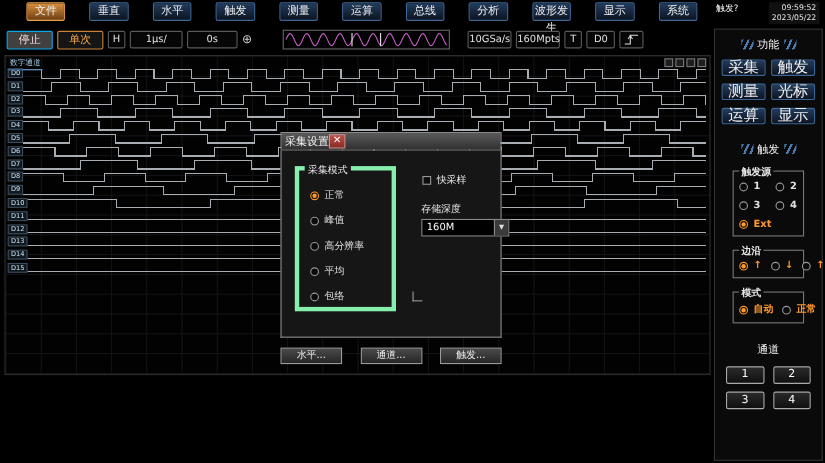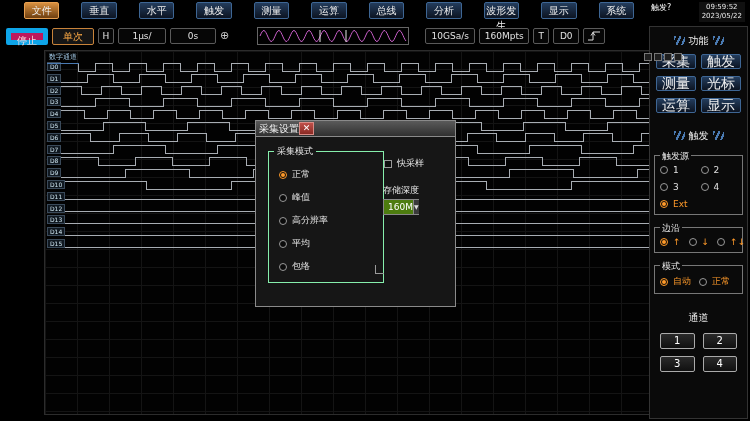--- a/index.html
+++ b/index.html
@@ -11,87 +11,86 @@
   
   .menu-bar { position: absolute; left: 4px; top: 2px; width: 630px; height: 18px; display: flex; gap: 2px; }
   .menu-btn {
     flex: 1; height: 17px; line-height: 15px; text-align: center; font-size: 10px; color: #f0f0f0;
     background: linear-gradient(#233c5c, #0c1422); border: 1px solid #3e6694; border-radius: 2px; cursor: default; margin-left: 20px;
   }
   .menu-btn.sel { background: linear-gradient(#d89040, #6e3f10); border-color: #e8a050; }
   
   .toolbar { position: absolute; left: 6px; top: 27px; width: 640px; height: 18px; display: flex; align-items: center; gap: 4px; }
   .tb { height: 17px; line-height: 15px; text-align: center; font-size: 10px; border-radius: 2px; }
-  .stop   { width: 42px; background: #be185d; border: 5px solid #0ea5e9; color: #ffdede; }
+  .stop   { width: 42px; background: #404040; border: 1px solid #0ea5e9; color: #ffdede; }
   .single { width: 42px; background: #151515; border: 1px solid #c8833a; color: #ffab45; }
   .box {
     height: 16px; line-height: 14px; text-align: center; font-size: 9px; color: #e2e2e2;
     background: #060606; border: 1px solid #5a5a5a; border-radius: 2px;
   }
-  .w16{width:16px}.w38{width:48px}.w46{width:46px}.w50{width:50px}.w26{width:26px}.w22{width:22px}
+  .w16{width:16px}.w38{width:48px}.w46{width:46px}.w50{width:40px}.w26{width:26px}.w22{width:22px}
   .knob { font-size: 11px; line-height: 16px; color: #c8c8c8; }
   .preview { margin-left: 24px; margin-right: 12px; width: 152px; height: 18px; border: 1px solid #666; background: #000; }
   #preview-svg path { fill: none; stroke-width: 1; }
   .slope svg { margin-top: 1px; }
   
   .wave-area {
-    position: absolute; left: 4px; top: 50px; width: 642px; height: 365px;
+    position: absolute; left: 4px; top: 50px; width: 642px; height: 291px;
     border: 1px solid #2c2c2c; background-color: #020202;
     background-image: linear-gradient(#141414 1px, transparent 1px),
                       linear-gradient(90deg, #141414 1px, transparent 1px);
     background-size: 100% 18px, 32px 100%;
-    margin-left: 40px;
   }
   .wave-tab { position: absolute; left: 2px; top: 1px; font-size: 7px; color: #9fc4e0; border-bottom: 1px solid #4a7ab2; padding: 0 2px 1px; z-index: 3; }
   .win-icons { position: absolute; right: 3px; top: 2px; display: flex; gap: 2px; z-index: 3; }
   .win-ic { width: 8px; height: 8px; border: 1px solid #777; background: #1e1e1e; }
   .ch-label {
     position: absolute; left: 2px; height: 9px; line-height: 8px; font-size: 6px; padding: 0 2px;
     background: #101820; border: 1px solid #3a4a5a; color: #cfe6f0; z-index: 2;
   }
   #wave-svg { position: absolute; left: 0; top: 0; }
   #wave-svg path { fill: none; stroke-width: 1; shape-rendering: crispEdges; }
   
   .dialog { position: absolute; left: 255px; top: 120px; width: 201px; z-index: 10; }
   .dialog-title {
     height: 17px; background: linear-gradient(#5a5a5a, #303030); border: 1px solid #8a8a8a;
     display: flex; align-items: center; justify-content: flex-start; padding: 0 3px; font-size: 10px; color: #f4f4f4;
   }
   .close { width: 15px; height: 13px; background: linear-gradient(#c0504a, #8a2a24); border: 1px solid #d88a84; color: #fff; font-size: 9px; line-height: 11px; text-align: center; }
   .dialog-body { position: relative; height: 170px; background: #161616; border: 1px solid #8a8a8a; border-top: none; }
-  .groupbox { position: absolute; left: 12px; top: 14px; width: 116px; height: 132px; border: 1px solid #86efac; }
+  .groupbox { position: absolute; left: 12px; top: 14px; width: 92px; height: 132px; border: 4px solid #86efac; }
   .gb-label { position: absolute; top: -7px; left: 5px; background: #161616; padding: 0 3px; font-size: 9px; color: #e8e8e8; }
   .acq-list { padding: 6px 0 0 10px; }
   .acq-list .radio-row { margin-top: 10px; }
   .radio-row { display: flex; align-items: center; gap: 5px; }
   .radio { width: 8px; height: 8px; border: 1px solid #999; border-radius: 50%; background: #0a0a0a; position: relative; flex: none; }
   .radio.sel { border-color: #ff9a2a; }
   .radio.sel::after { content: ''; position: absolute; left: 1px; top: 1px; width: 4px; height: 4px; border-radius: 50%; background: #ff9a2a; }
   .radio-label { font-size: 9px; color: #e0e0e0; white-space: nowrap; }
   .radio-label.accent { color: #ff9a2a; }
   .fast-row { position: absolute; left: 128px; top: 20px; display: flex; align-items: center; gap: 5px; font-size: 9px; color: #e8e8e8; }
   .checkbox { width: 8px; height: 8px; border: 1px solid #999; background: #0d0d0d; flex: none; }
   .depth-label { position: absolute; left: 127px; top: 47px; font-size: 9px; color: #e8e8e8; }
-  .dropdown { position: absolute; left: 127px; top: 62px; width: 36px; height: 16px; border: 1px solid #888; background: #4d7c0f; display: flex; align-items: center; justify-content: space-between; font-size: 9px; color: #fff; padding-left: 4px; }
+  .dropdown { position: absolute; left: 127px; top: 62px; width: 80px; height: 16px; border: 1px solid #888; background: #000000; display: flex; align-items: center; justify-content: space-between; font-size: 9px; color: #fff; padding-left: 4px; }
   .dd-arrow { width: 13px; height: 14px; background: #3a3a3a; border-left: 1px solid #888; font-size: 6px; line-height: 14px; text-align: center; color: #ddd; }
   .corner-deco { position: absolute; left: 119px; top: 128px; width: 9px; height: 9px; border-left: 1px solid #9a9a9a; border-bottom: 1px solid #9a9a9a; }
   .dialog-footer { display: flex; justify-content: space-between; margin-top: 9px; }
   .footer-btn { width: 56px; height: 15px; background: linear-gradient(#4a4a4a, #262626); border: 1px solid #9a9a9a; color: #f0f0f0; font-size: 9px; line-height: 13px; text-align: center; }
   
   .sidebar { position: absolute; left: 648px; top: 0; width: 101px; height: 421px; }
   .clock-row { position: absolute; left: 0; top: 2px; width: 100px; display: flex; justify-content: space-between; align-items: flex-start; padding: 0 3px; }
   .trig-status { font-size: 8px; color: #fff; }
-  .clock { font-size: 7px; line-height: 9px; color: #e8e8e8; text-align: center; background: #101010; padding: 1px 3px; }
+  .clock { font-size: 7px; line-height: 9px; color: #e8e8e8; text-align: right; background: #101010; padding: 1px 3px; }
   .panel { position: absolute; left: 1px; top: 26px; width: 99px; height: 393px; border: 1px solid #333; background: #0a0a0a; }
   .sect-header { display: flex; align-items: center; justify-content: center; gap: 4px; height: 15px; margin-top: 6px; font-size: 10px; color: #f0f0f0; }
   .slashes { width: 11px; height: 9px; background: repeating-linear-gradient(115deg, #4a7ab2 0 2px, transparent 2px 5px); }
   .fn-grid { display: grid; grid-template-columns: 1fr 1fr; gap: 7px 5px; padding: 6px 6px 2px; }
   .fn-btn { height: 15px; line-height: 13px; text-align: center; font-size: 14px; color: #f0f0f0; background: linear-gradient(#233c5c, #0c1422); border: 1px solid #3e6694; border-radius: 2px; }
   .sect-header.trig { margin-top: 13px; }
-  .sb-group { position: relative; margin: 12px 4px 0; border: 1px solid #777; padding: 9px 5px 5px; }
+  .sb-group { position: relative; margin: 12px 16px 0; border: 1px solid #777; padding: 9px 5px 5px; font-weight: bold; }
   .sb-group-label { position: absolute; top: -6px; left: 5px; background: #0a0a0a; padding: 0 2px; font-size: 9px; color: #e8e8e8; }
   .grid2 { display: grid; grid-template-columns: 1fr 1fr; gap: 7px 4px; }
   .rowflex { display: flex; gap: 8px; }
   .sect-header.chan { margin-top: 16px; flex-direction: column; }
   .chan-grid { display: grid; grid-template-columns: 1fr 1fr; gap: 7px 8px; padding: 8px 10px 4px; }
   .chan-btn { height: 16px; line-height: 14px; text-align: center; font-size: 10px; color: #fff; background: linear-gradient(#2a2a2a, #101010); border: 1px solid #aaa; border-radius: 2px; }
 </style>
 </head>
 <body>
 
@@ -218,20 +217,25 @@
         <span class="checkbox"></span>
         <span>快采样</span>
       </div>
       <div class="depth-label">存储深度</div>
       <div class="dropdown">
         <span>160M</span>
         <span class="dd-arrow">▼</span>
       </div>
       <div class="corner-deco"></div>
     </div>
+    <div class="dialog-footer">
+        <div class="footer-btn">水平...</div>
+        <div class="footer-btn">通道...</div>
+        <div class="footer-btn">触发...</div>
+      </div>
   </div>
 
   <div class="sidebar">
     <div class="clock-row">
       <span class="trig-status">触发?</span>
       <span class="clock">
         <span>09:59:52</span><br>
         <span>2023/05/22</span>
       </span>
     </div>

